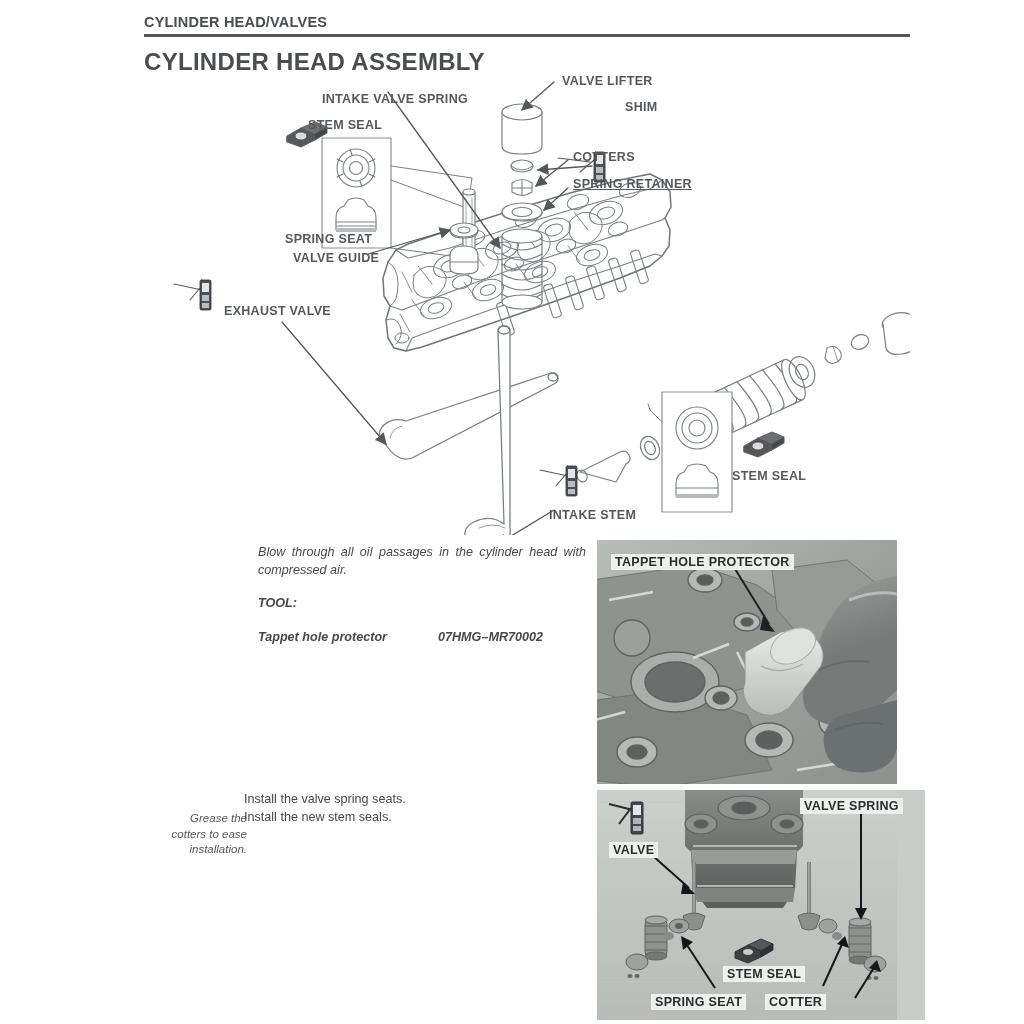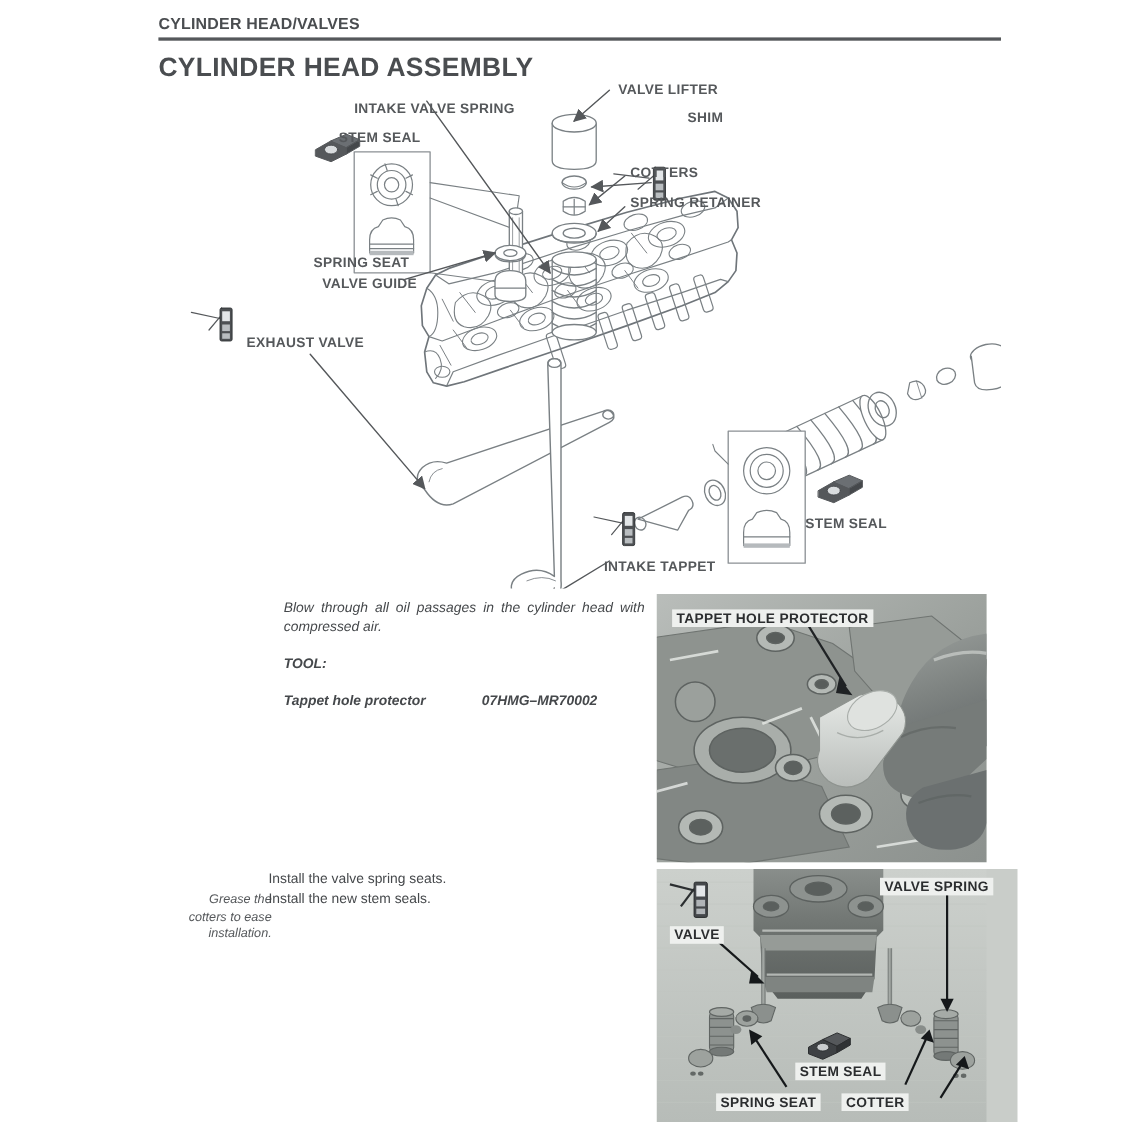--- a/index.html
+++ b/index.html
@@ -416,26 +416,26 @@
     </g>
   </svg>
 </div>
 
 <div>
   <div class="lbl" style="left:310px;top:92px;padding-left:12px;">INTAKE VALVE SPRING</div>
   <div class="lbl" style="left:562px;top:74px;">VALVE LIFTER</div>
   <div class="lbl" style="left:625px;top:100px;">SHIM</div>
   <div class="lbl" style="left:308px;top:118px;">STEM SEAL</div>
   <div class="lbl" style="left:573px;top:150px;">COTTERS</div>
-  <div class="lbl" style="left:573px;top:177px;">SPRING RETAINER</div>
+  <div class="lbl" style="left:573px;top:177px;text-decoration:underline;">SPRING RETAINER</div>
   <div class="lbl" style="left:285px;top:232px;">SPRING SEAT</div>
   <div class="lbl" style="left:293px;top:251px;">VALVE GUIDE</div>
   <div class="lbl" style="left:224px;top:304px;">EXHAUST VALVE</div>
   <div class="lbl" style="left:732px;top:469px;">STEM SEAL</div>
-  <div class="lbl" style="left:549px;top:508px;">INTAKE TAPPET</div>
+  <div class="lbl" style="left:549px;top:508px;">INTAKE STEM</div>
 </div>
 
 <div class="body-col" style="left:258px;top:544px;width:328px;font-style:italic;">
   <p>Blow through all oil passages in the cylinder head with compressed air.</p>
   <p class="tool-head">TOOL:</p>
   <div class="tool-row">
     <span class="tname">Tappet hole protector</span>
     <span>07HMG–MR70002</span>
   </div>
 </div>

